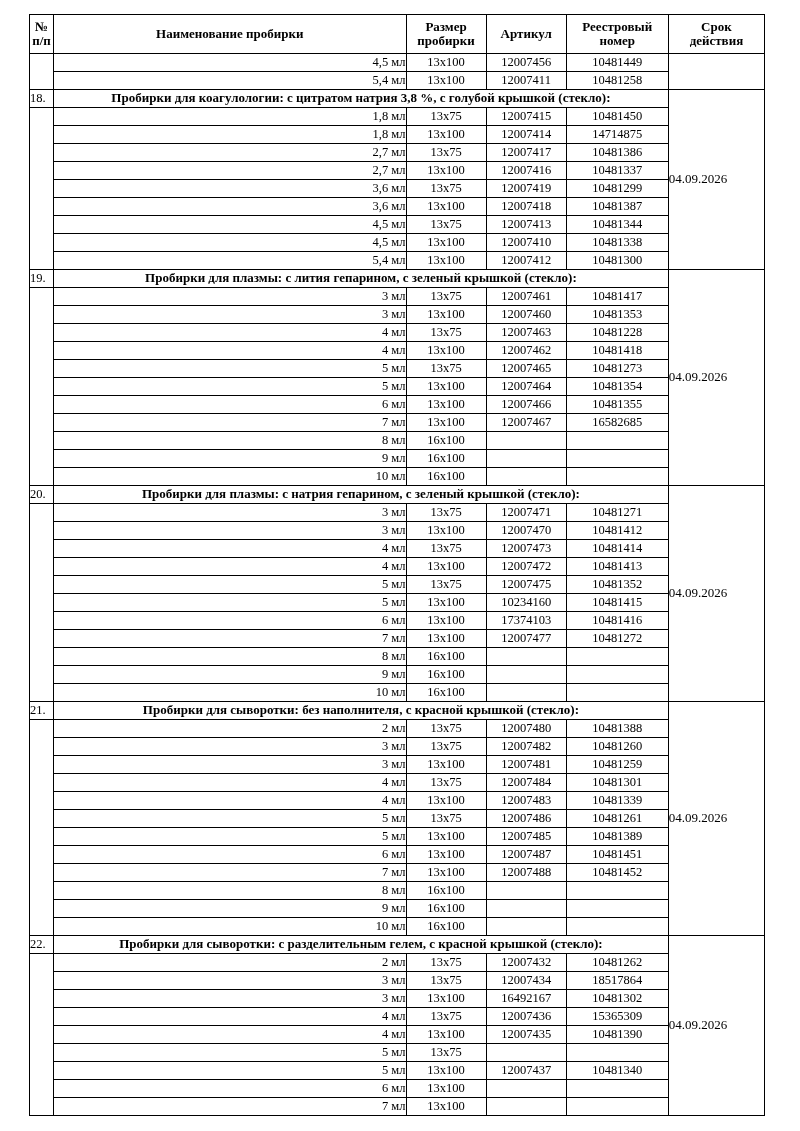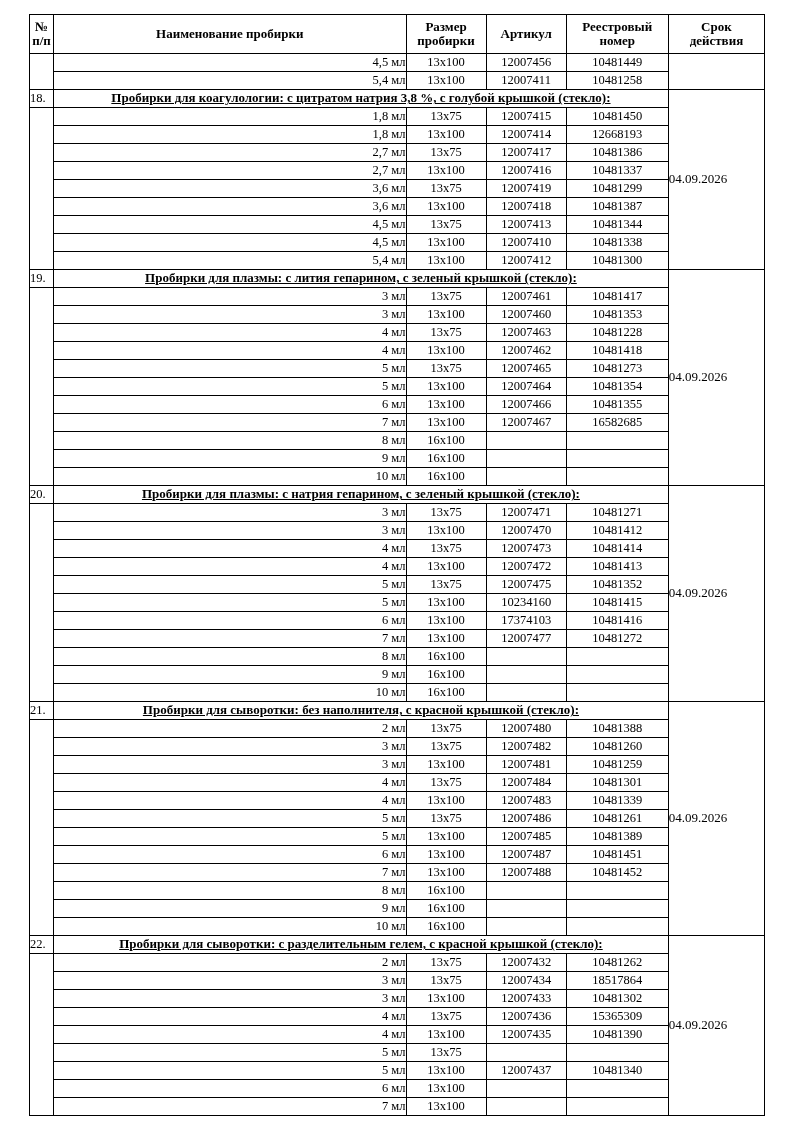--- a/index.html
+++ b/index.html
@@ -49,21 +49,20 @@
   }
   .doc-table td { height: 17px; }
 
   td.name     { text-align: right; padding-left: 5px; }
   td.center   { text-align: center; }
   td.num      { }
   td.section-title {
     font-weight: bold;
     text-align: center;
     font-size: 13px;
-    text-decoration: underline;
   }
   td.validity {
     vertical-align: middle;
     font-size: 13px;
   }
 </style>
 </head>
 <body>
 
 <div class="page">
@@ -122,21 +121,21 @@
           <td class="num" rowspan="9"></td>
           <td class="name">1,8 мл</td>
           <td class="center">13x75</td>
           <td class="center">12007415</td>
           <td class="center">10481450</td>
         </tr>
         <tr>
           <td class="name">1,8 мл</td>
           <td class="center">13x100</td>
           <td class="center">12007414</td>
-          <td class="center">12668193</td>
+          <td class="center">14714875</td>
         </tr>
         <tr>
           <td class="name">2,7 мл</td>
           <td class="center">13x75</td>
           <td class="center">12007417</td>
           <td class="center">10481386</td>
         </tr>
         <tr>
           <td class="name">2,7 мл</td>
           <td class="center">13x100</td>
@@ -409,21 +408,21 @@
         </tr>
         <tr>
           <td class="name">3 мл</td>
           <td class="center">13x75</td>
           <td class="center">12007434</td>
           <td class="center">18517864</td>
         </tr>
         <tr>
           <td class="name">3 мл</td>
           <td class="center">13x100</td>
-          <td class="center">12007433</td>
+          <td class="center">16492167</td>
           <td class="center">10481302</td>
         </tr>
         <tr>
           <td class="name">4 мл</td>
           <td class="center">13x75</td>
           <td class="center">12007436</td>
           <td class="center">15365309</td>
         </tr>
         <tr>
           <td class="name">4 мл</td>

